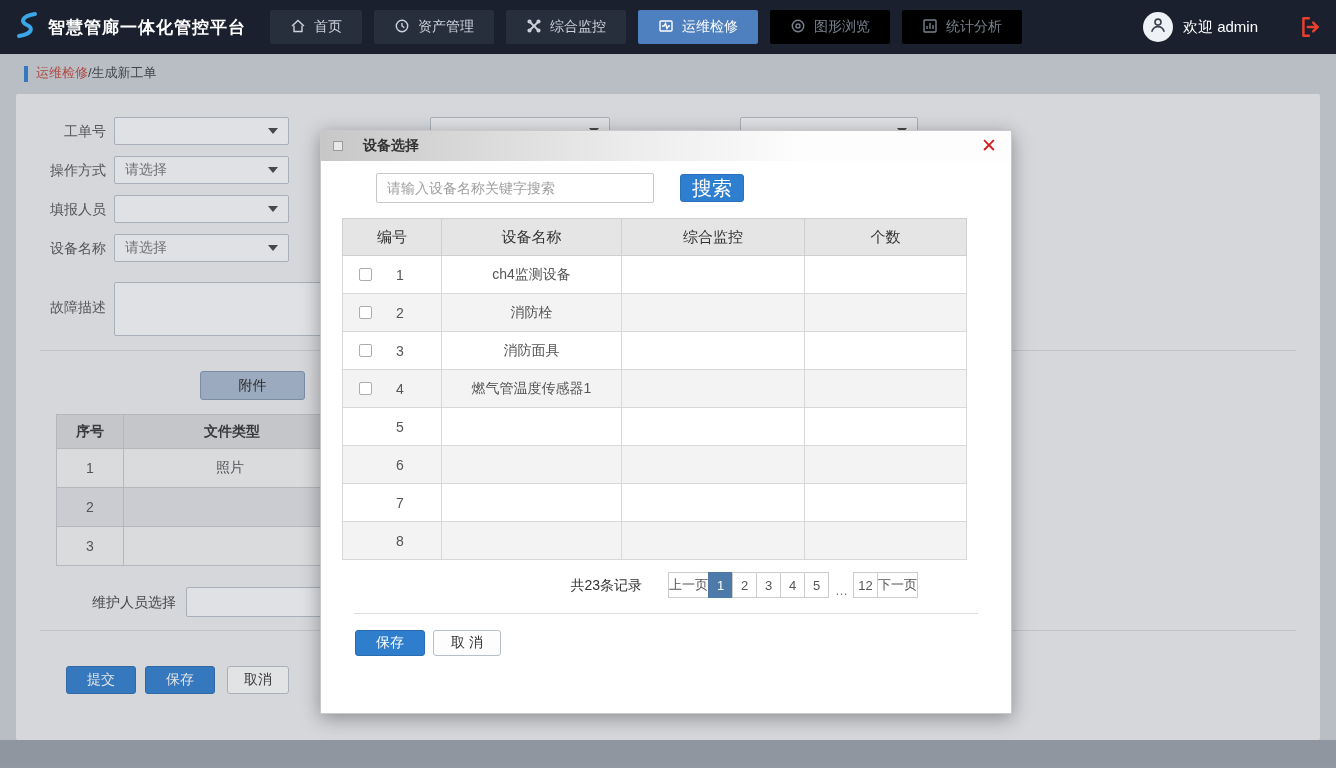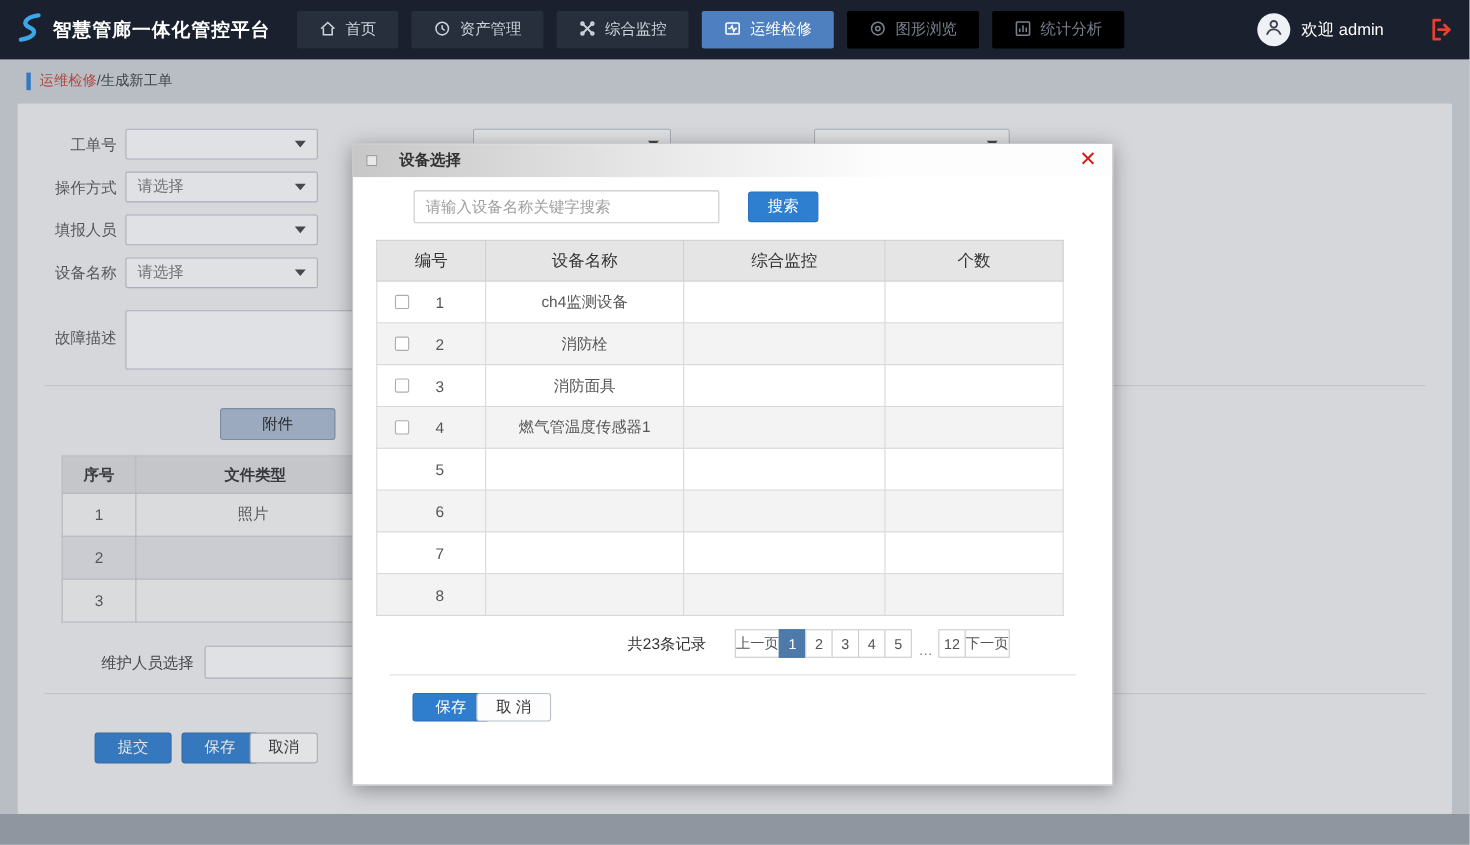--- a/index.html
+++ b/index.html
@@ -39,42 +39,42 @@
   .attach-label { position:absolute; left:16px; top:278px; width:160px; text-align:right; font-size:13px; color:#444; line-height:28px; }
   .attach-btn { position:absolute; left:184px; top:277px; width:105px; height:29px; background:#a9b9cf; border:1px solid #8296b1;
                 border-radius:3px; font-size:14px; color:#222; display:flex; align-items:center; justify-content:center; cursor:pointer; }
   .ftable { position:absolute; left:40px; top:320px; border-collapse:collapse; table-layout:fixed; width:560px; }
   .ftable th { height:34px; background:#d9dbdd; border:1px solid #c6c9cc; font-size:14px; color:#333; font-weight:bold; }
   .ftable td { height:39px; border:1px solid #c6c9cc; font-size:14px; color:#555; text-align:center; background:#f2f3f4; }
   .ftable tr.alt td { background:#e0e2e5; }
   .maint-label { position:absolute; left:20px; top:494px; width:140px; text-align:right; font-size:14px; color:#444; line-height:28px; }
   .maint-input { position:absolute; left:170px; top:493px; width:400px; height:30px; background:#fbfbfc; border:1px solid #b9bfc7; border-radius:2px; }
   .btn { position:absolute; height:28px; border-radius:3px; font-size:14px; display:flex; align-items:center; justify-content:center; cursor:pointer; }
-  .btn-blue { background:#2f7ecd; border:1px solid #2a6cb0; color:#fff;margin-left:20px; }
+  .btn-blue { background:#2f7ecd; border:1px solid #2a6cb0; color:#fff; }
   .btn-white { background:#fdfdfd; border:1px solid #b9bfc7; color:#333; }
 
   
   .overlay { position:absolute; left:0; right:0; top:54px; bottom:0; background:rgba(90,96,108,0.16); z-index:5; }
 
   
   .bottom-strip { position:absolute; left:0; right:0; bottom:0; height:28px; background:#9aa1ab; z-index:0; }
 
   
   .modal { position:absolute; left:320px; top:130px; width:692px; height:584px; background:#ffffff;
            border:1px solid #c9c9c9; box-shadow:0 4px 18px rgba(0,0,0,0.35); z-index:10; }
   .m-title { height:30px; background:linear-gradient(90deg,#c7c7c7,#ececec 45%,#fdfdfd 70%);
              display:flex; align-items:center; padding:0 12px; gap:20px; }
   .m-title-sq { width:10px; height:10px; background:#e8e8e8; border:1px solid #9a9a9a; }
   .m-title-text { font-size:14px; font-weight:bold; color:#333; }
   .m-close { position:absolute; right:14px; top:5px; font-size:19px; font-weight:bold; color:#d21e1e; cursor:pointer; line-height:20px; }
   .m-search { position:absolute; left:55px; top:42px; width:278px; height:30px; border:1px solid #c9c9c9; border-radius:2px;
               padding:0 10px; font-size:14px; color:#333; outline:none; }
   .m-search::placeholder { color:#a0a0a0; }
   .m-search-btn { position:absolute; left:359px; top:43px; width:64px; height:28px; background:#2e7fd0; border:1px solid #2a70ba;
-                  border-radius:3px; color:#fff; font-size:14px; display:flex; align-items:center; justify-content:center; cursor:pointer; }
+                  border-radius:3px; color:#fff; font-size:20px; display:flex; align-items:center; justify-content:center; cursor:pointer; }
   .mtable { position:absolute; left:21px; top:87px; border-collapse:collapse; table-layout:fixed; width:624px; }
   .mtable th { height:37px; background:#e5e5e5; border:1px solid #cfcfcf; font-size:15px; font-weight:normal; color:#333; }
   .mtable td { height:38px; border:1px solid #d8d8d8; font-size:14px; color:#555; text-align:center; background:#fff; }
   .mtable tr.alt td { background:#f3f3f3; }
   .numcell { display:flex; align-items:center; padding-left:16px; text-align:left; }
   .cb { width:13px; height:13px; border:1px solid #adadad; background:#fff; border-radius:2px; margin-right:24px; cursor:pointer; }
   .cb.hidden { visibility:hidden; }
   .pag-total { position:absolute; top:441px; right:369px; line-height:26px; font-size:14px; color:#333; }
   .pag-group { position:absolute; left:348px; top:441px; display:flex; }
   .pgbtn { border:1px solid #ccc; background:#fff; height:26px; min-width:25px; padding:0 0; font-size:13px; color:#555;

